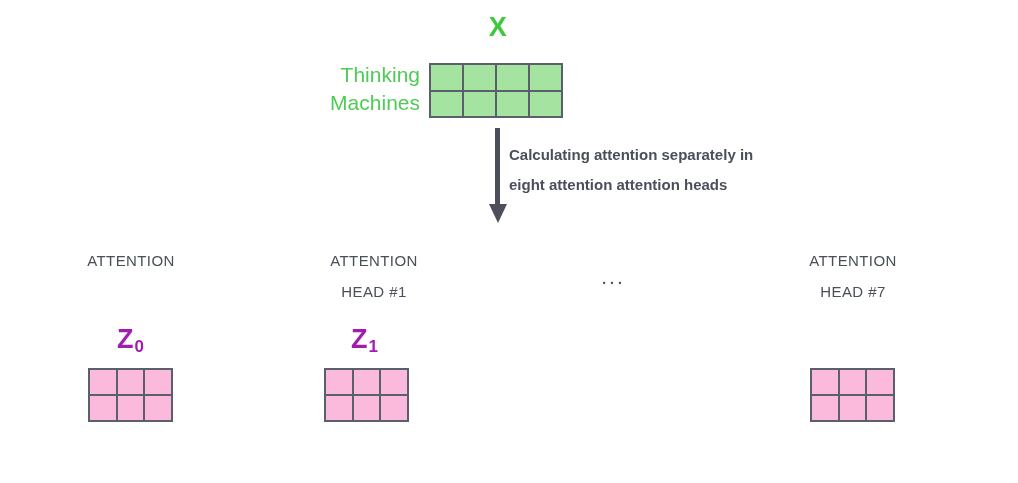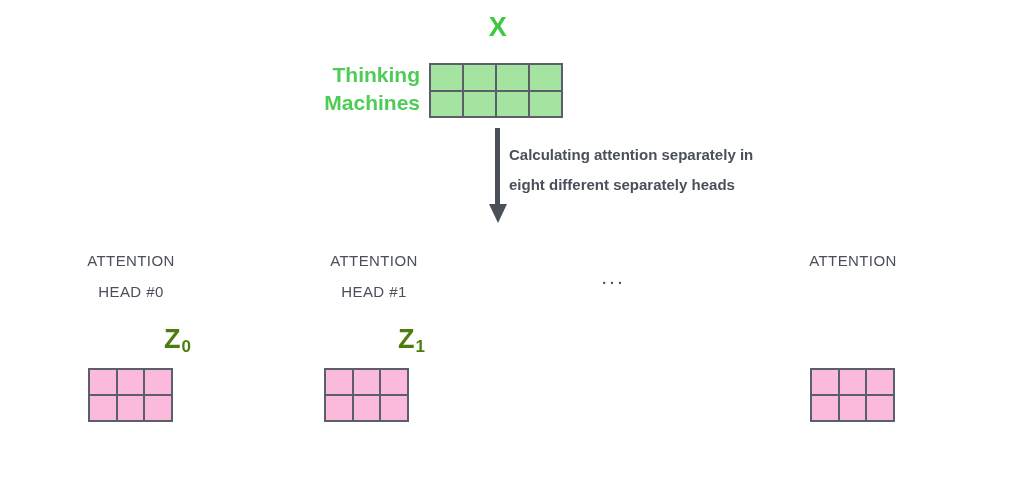--- a/index.html
+++ b/index.html
@@ -40,21 +40,21 @@
   .word-labels {
     position: absolute;
     left: 240px;
     top: 61px;
     width: 180px;
     text-align: right;
     color: #4ecc55;
     font-size: 21px;
     line-height: 28px;
   }
-  .word-labels div { white-space: nowrap; font-weight: bold; }
+  .word-labels div { white-space: nowrap; }
 
   
   .matrix {
     position: absolute;
     display: grid;
     border: 2px solid #5a5f6b;
     box-sizing: border-box;
     background: #5a5f6b;
     gap: 2px;
   }
@@ -138,24 +138,24 @@
   }
   .head-title div { white-space: nowrap; }
   .head-title.h0 { left: 16px; }
   .head-title.h1 { left: 259px; }
   .head-title.h7 { left: 738px; }
 
   .z-label {
     position: absolute;
     top: 322px;
     width: 120px;
-    text-align: right;
+    text-align: center;
     font-size: 27px;
     font-weight: bold;
-    color: #4d7c0f;
+    color: #a21caf;
     line-height: 34px;
   }
   .z-label sub {
     font-size: 17px;
     font-weight: bold;
     vertical-align: baseline;
     position: relative;
     top: 4px;
     left: 1px;
   }
@@ -198,26 +198,25 @@
     <div class="cell"></div>
   </div>
 
   <div class="arrow-wrap">
     <div class="arrow-line"></div>
     <div class="arrow-head"></div>
   </div>
 
   <div class="arrow-caption">
     <div>Calculating attention separately in</div>
-    <div>eight different separately heads</div>
+    <div>eight attention attention heads</div>
   </div>
 
   <div class="head-title h0">
     <div>ATTENTION</div>
-    <div>HEAD #0</div>
   </div>
   <div class="z-label h0">
     <span>Z</span><sub>0</sub>
   </div>
   <div class="matrix matrix-pink h0">
     <div class="cell"></div>
     <div class="cell"></div>
     <div class="cell"></div>
     <div class="cell"></div>
     <div class="cell"></div>
@@ -237,20 +236,21 @@
     <div class="cell"></div>
     <div class="cell"></div>
     <div class="cell"></div>
     <div class="cell"></div>
   </div>
 
   <div class="ellipsis">...</div>
 
   <div class="head-title h7">
     <div>ATTENTION</div>
+    <div>HEAD #7</div>
   </div>
   <div class="matrix matrix-pink h7">
     <div class="cell"></div>
     <div class="cell"></div>
     <div class="cell"></div>
     <div class="cell"></div>
     <div class="cell"></div>
     <div class="cell"></div>
   </div>
 

